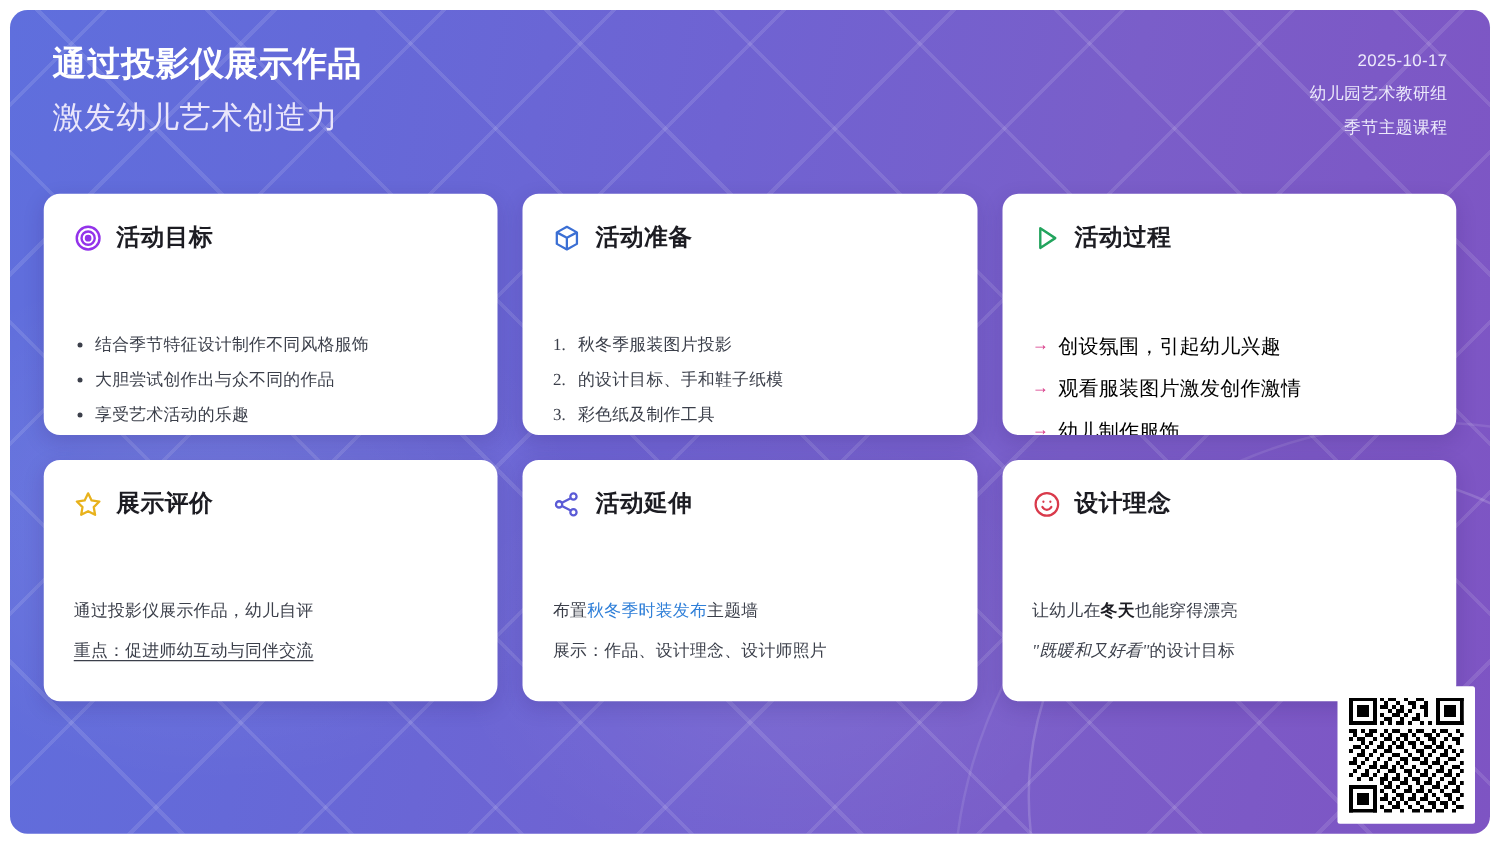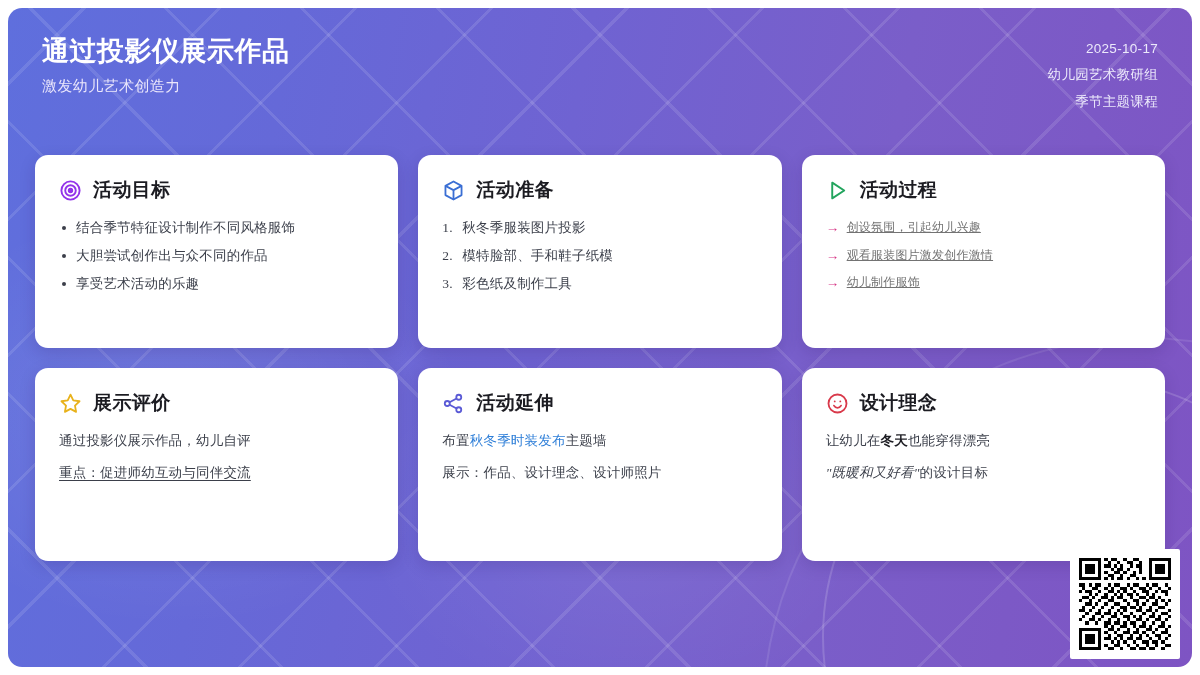--- a/index.html
+++ b/index.html
@@ -65,21 +65,21 @@
   .h-left { display:flex; flex-direction:column; gap:10px; }
   .h-title {
     color:#ffffff;
     font-size:27px;
     font-weight:700;
     letter-spacing:.5px;
     line-height:1.15;
   }
   .h-sub {
     color:#eae6fb;
-    font-size:15px;
+    font-size:25px;
     font-weight:400;
     letter-spacing:.4px;
   }
   .h-right {
     display:flex; flex-direction:column;
     align-items:flex-end; gap:6px;
     padding-top:3px;
   }
   .h-meta {
     color:#ece9fb;
@@ -98,20 +98,21 @@
     grid-template-rows:193px 193px;
     gap:20px;
   }
   .card {
     background:#ffffff;
     border-radius:13px;
     padding:22px 24px 18px 24px;
     box-shadow:0 5px 16px rgba(40,20,90,.17);
     display:flex; flex-direction:column;
     overflow:hidden;
+    gap:48px;
   }
   .card-head {
     display:flex; align-items:center; gap:11px;
     margin-bottom:15px;
   }
   .card-ico {
     width:23px; height:23px;
     flex:0 0 23px;
     display:flex; align-items:center; justify-content:center;
   }
@@ -154,26 +155,25 @@
   }
   ol.numbers li::before {
     content:counter(n) ".";
     position:absolute; left:0; top:0;
     color:#3b3f4a;
   }
   ul.arrows { list-style:none; }
   ul.arrows li {
     position:relative;
     padding-left:21px;
-    font-size:12px;
-    color:#737373;
+    font-size:16px;
+    color:#000000;
     line-height:1.55;
     margin-bottom:9px;
     letter-spacing:.2px;
-    text-decoration:underline;
   }
   ul.arrows li::before {
     content:"\2192";
     position:absolute; left:0; top:0;
     color:#d63384;
     font-size:13.5px;
   }
   .para {
     font-size:13.5px;
     color:#3b3f4a;
@@ -250,21 +250,21 @@
             <svg width="23" height="23" viewBox="0 0 24 24" fill="none" stroke="#3b6fd4" stroke-width="1.9" stroke-linejoin="round">
               <path d="M12 2.6 20.4 7.2v9.6L12 21.4 3.6 16.8V7.2z"></path>
               <path d="M12 11.6 20.4 7.2M12 11.6 3.6 7.2M12 11.6v9.8"></path>
             </svg>
           </span>
           <span class="card-title">活动准备</span>
         </div>
         <div class="card-body">
           <ol class="numbers">
             <li>秋冬季服装图片投影</li>
-            <li>模特脸部、手和鞋子纸模</li>
+            <li>的设计目标、手和鞋子纸模</li>
             <li>彩色纸及制作工具</li>
           </ol>
         </div>
       </div>
 
       <div class="card">
         <div class="card-head">
           <span class="card-ico">
             <svg width="23" height="23" viewBox="0 0 24 24" fill="none" stroke="#22a45d" stroke-width="2" stroke-linejoin="round">
               <path d="M6.5 3.8 19 12 6.5 20.2z"></path>

